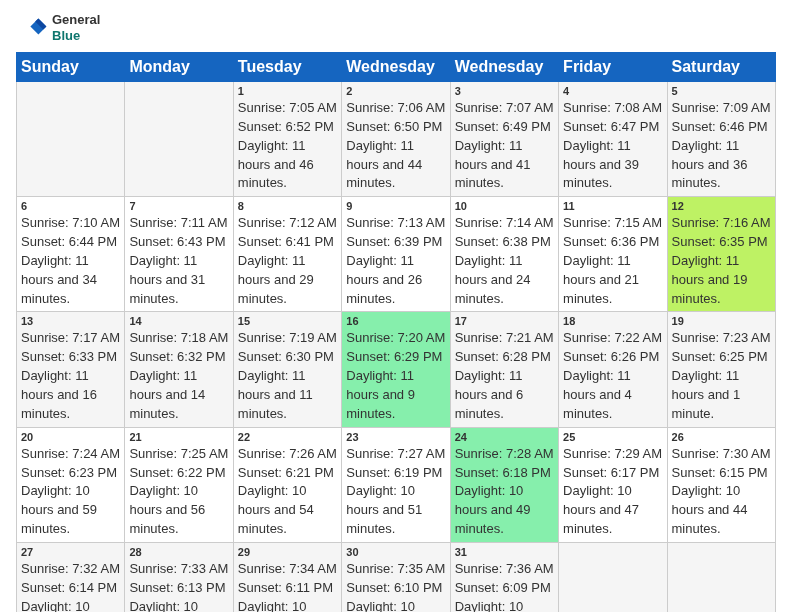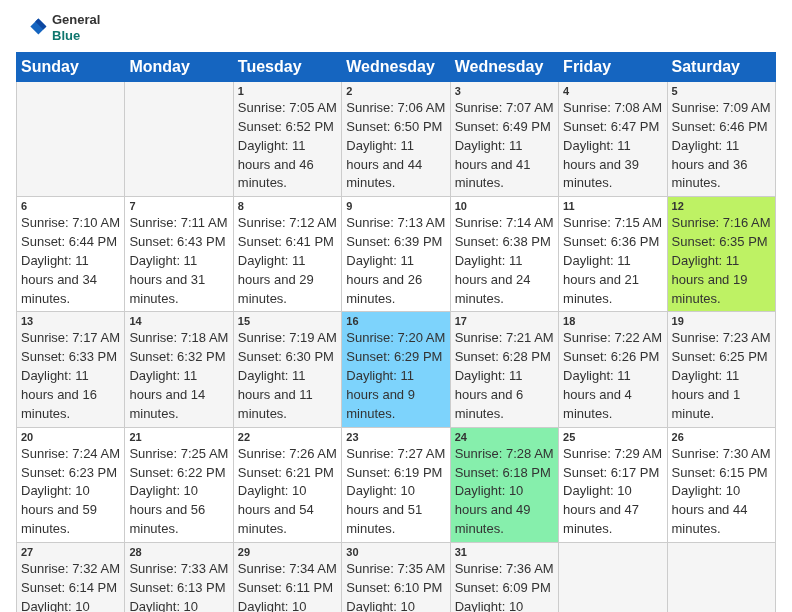--- a/index.html
+++ b/index.html
@@ -188,21 +188,21 @@
             <div class="day-info">Sunrise: 7:17 AM<br>Sunset: 6:33 PM<br>Daylight: 11 hours and 16 minutes.</div>
           </td>
           <td style="background: rgb(245, 245, 245);">
             <span class="day-num">14</span>
             <div class="day-info">Sunrise: 7:18 AM<br>Sunset: 6:32 PM<br>Daylight: 11 hours and 14 minutes.</div>
           </td>
           <td style="background: rgb(245, 245, 245); margin-top: 40px;">
             <span class="day-num">15</span>
             <div class="day-info">Sunrise: 7:19 AM<br>Sunset: 6:30 PM<br>Daylight: 11 hours and 11 minutes.</div>
           </td>
-          <td style="background: #7dd3fc;">
+          <td style="background: #86efac;">
             <span class="day-num">16</span>
             <div class="day-info">Sunrise: 7:20 AM<br>Sunset: 6:29 PM<br>Daylight: 11 hours and 9 minutes.</div>
           </td>
           <td style="background: rgb(245, 245, 245);">
             <span class="day-num">17</span>
             <div class="day-info">Sunrise: 7:21 AM<br>Sunset: 6:28 PM<br>Daylight: 11 hours and 6 minutes.</div>
           </td>
           <td style="background: rgb(245, 245, 245);">
             <span class="day-num">18</span>
             <div class="day-info">Sunrise: 7:22 AM<br>Sunset: 6:26 PM<br>Daylight: 11 hours and 4 minutes.</div>

